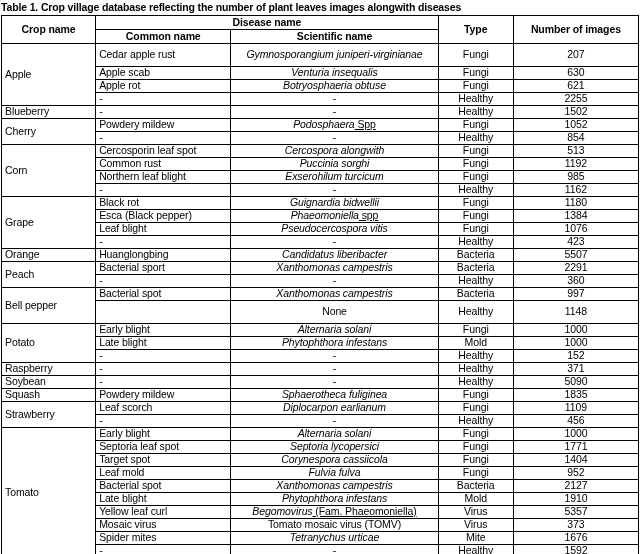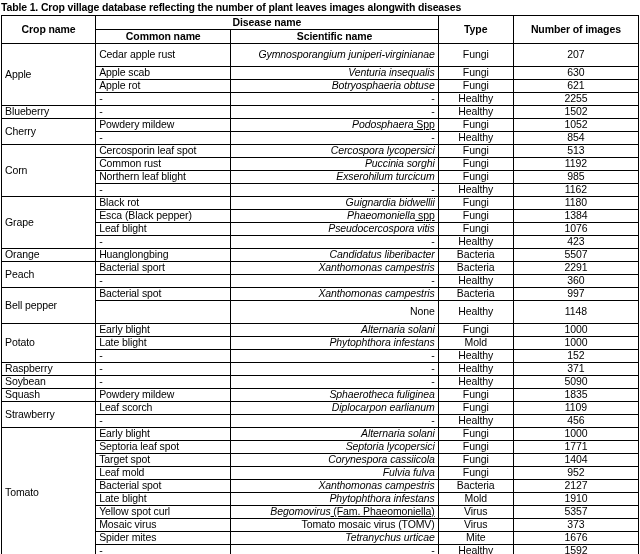--- a/index.html
+++ b/index.html
@@ -51,21 +51,21 @@
 
   td.crop {
     text-align: left;
     padding-left: 5px;
   }
   td.common {
     text-align: left;
     padding-left: 5px;
   }
   td.sci {
-    text-align: right;
+    text-align: center;
     font-style: italic;
     padding-left: 5px;
   }
   td.sci.plain { font-style: normal; }
   td.type, td.num { text-align: center; }
 
   tr.rowh { height: 13px; }
   tr.rowh2 { height: 23px; }
   .hdr-row { height: 14px; }
   .sci .roman { font-style: normal; text-decoration: underline; }
@@ -137,21 +137,21 @@
       </tr>
       <tr class="rowh">
         <td class="common">-</td>
         <td class="sci plain">-</td>
         <td class="type">Healthy</td>
         <td class="num">854</td>
       </tr>
       <tr class="rowh">
         <td class="crop" rowspan="4">Corn</td>
         <td class="common">Cercosporin leaf spot</td>
-        <td class="sci">Cercospora lycopersici</td>
+        <td class="sci">Cercospora alongwith</td>
         <td class="type">Fungi</td>
         <td class="num">513</td>
       </tr>
       <tr class="rowh">
         <td class="common">Common rust</td>
         <td class="sci">Puccinia sorghi</td>
         <td class="type">Fungi</td>
         <td class="num">1192</td>
       </tr>
       <tr class="rowh">
@@ -308,21 +308,21 @@
         <td class="type">Bacteria</td>
         <td class="num">2127</td>
       </tr>
       <tr class="rowh">
         <td class="common">Late blight</td>
         <td class="sci">Phytophthora infestans</td>
         <td class="type">Mold</td>
         <td class="num">1910</td>
       </tr>
       <tr class="rowh">
-        <td class="common">Yellow spot curl</td>
+        <td class="common">Yellow leaf curl</td>
         <td class="sci">Begomovirus<span class="roman"> (Fam. Phaeomoniella)</span></td>
         <td class="type">Virus</td>
         <td class="num">5357</td>
       </tr>
       <tr class="rowh">
         <td class="common">Mosaic virus</td>
         <td class="sci plain">Tomato mosaic virus (TOMV)</td>
         <td class="type">Virus</td>
         <td class="num">373</td>
       </tr>

